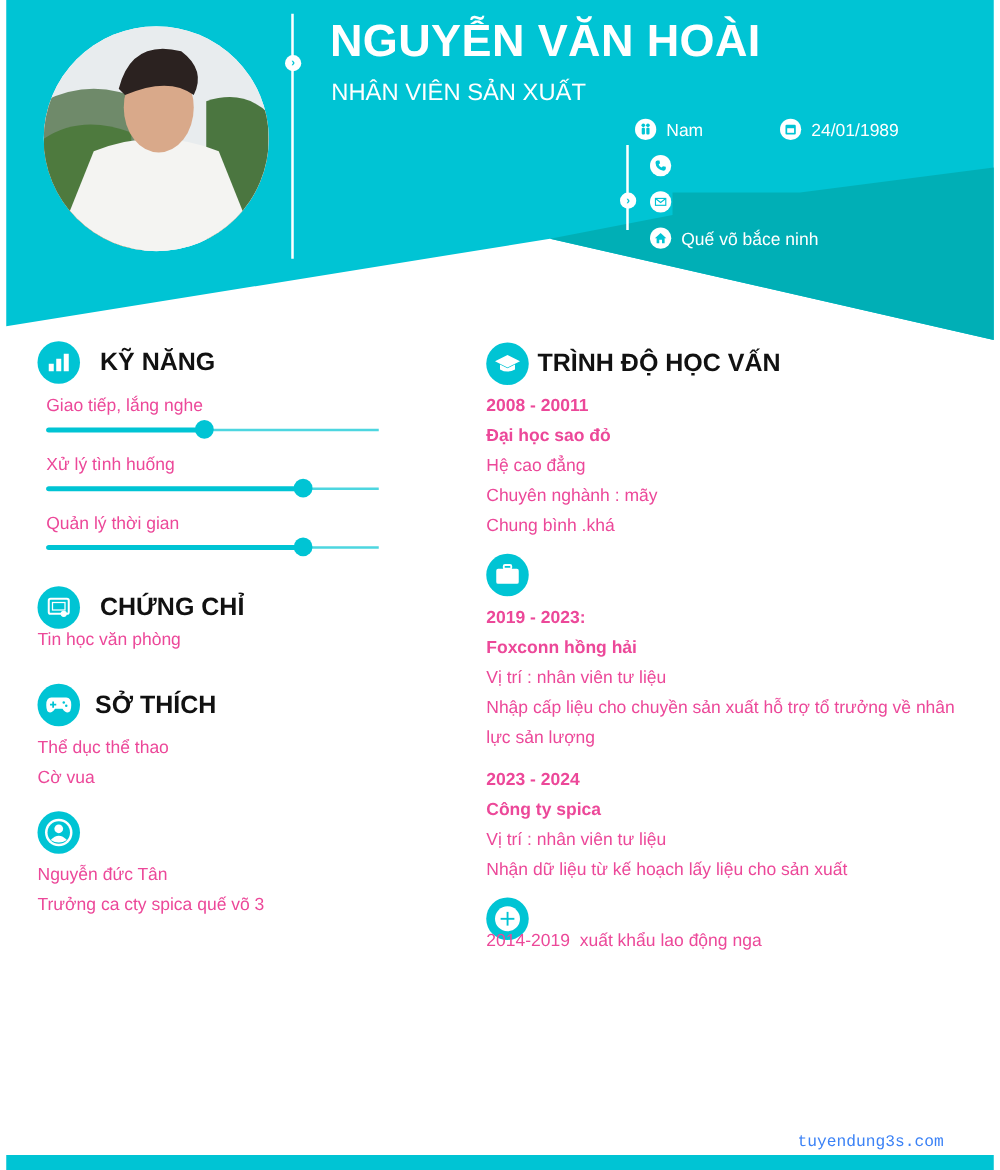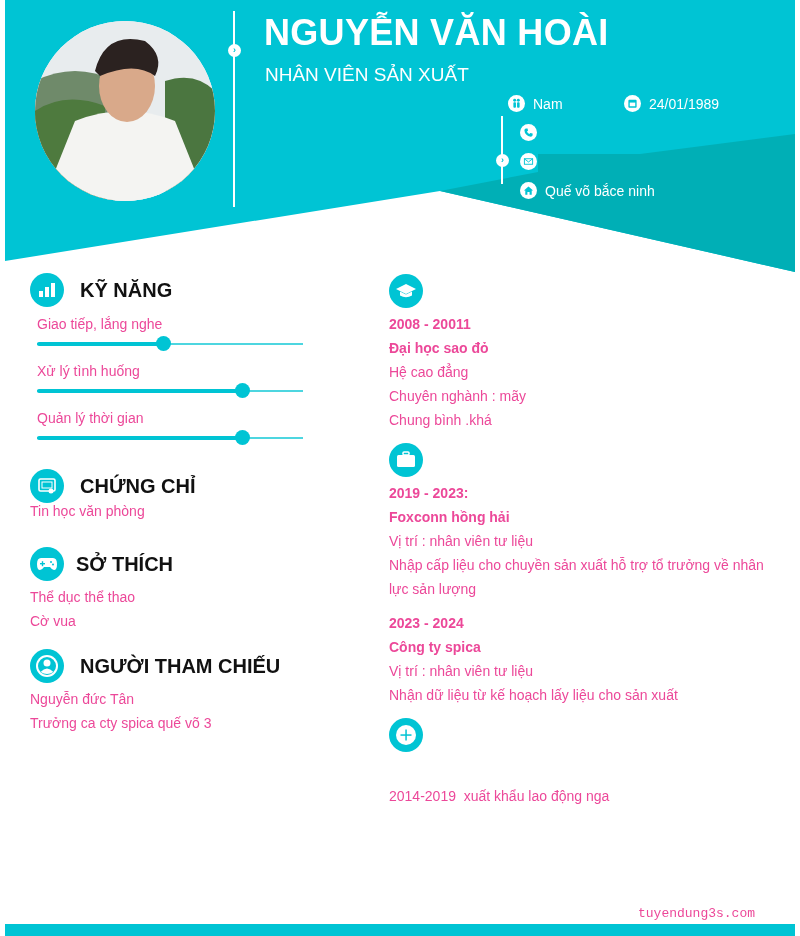--- a/index.html
+++ b/index.html
@@ -25,21 +25,21 @@
   .sec-head .ttl { font-size:20px; font-weight:bold; color:#111; white-space:nowrap; }
 
   .txt { position:absolute; font-size:14px; color:#ec4899; white-space:nowrap; }
   .txt.b { font-weight:bold; }
 
   .skill-track { position:absolute; height:2px; background:#4dd6e0; }
   .skill-fill { position:absolute; height:4px; background:#00c4d4; border-radius:2px; }
   .skill-knob { position:absolute; width:15px; height:15px; border-radius:50%; background:#00c4d4; }
 
   .footer-bar { position:absolute; left:5px; top:924px; width:790px; height:12px; background:#00c4d4; }
-  .watermark { position:absolute; left:638px; top:906px; font-family:"Liberation Mono", "DejaVu Sans Mono", monospace; font-size:13px; color:#ec4899; }
+  .watermark { position:absolute; left:638px; top:906px; font-family:"Liberation Mono", "DejaVu Sans Mono", monospace; font-size:13px; color:#3b82f6; }
 </style>
 </head>
 <body>
 
 <svg class="header-bg" viewBox="0 0 800 280" width="800" height="280">
   <polygon points="5,0 795,0 795,272 440,191 5,261" fill="#00c4d4"></polygon>
   <polygon points="440,191 538,172 538,154 640,154 795,134 795,272" fill="#00afb6"></polygon>
 </svg>
 
 <div class="photo">
@@ -164,32 +164,32 @@
 
 <div class="sec-head" style="left:30px; top:649px;">
   <span class="circ">
     <svg width="26" height="26" viewBox="0 0 26 26">
         <circle cx="13" cy="13" r="11" fill="#fff"></circle>
         <circle cx="13" cy="13" r="9" fill="#00c4d4"></circle>
         <circle cx="13" cy="10" r="3.5" fill="#fff"></circle>
         <path d="M6.5 19 Q13 12 19.5 19 Q13 23 6.5 19Z" fill="#fff"></path>
       </svg>
   </span>
-  <span class="ttl" style="margin-left:16px;">NGƯỜI THAM CHIẾU</span>
 </div>
 <div class="txt" style="left:30px; top:691px;">Nguyễn đức Tân</div>
 <div class="txt" style="left:30px; top:715px;">Trưởng ca cty spica quế võ 3</div>
 
 <div class="sec-head" style="left:389px; top:274px;">
   <span class="circ">
     <svg width="22" height="18" viewBox="0 0 22 18">
         <path d="M11 2 L21 7 L11 12 L1 7Z" fill="#fff"></path>
         <path d="M5 9.5 L5 13.5 Q11 17 17 13.5 L17 9.5 L11 12.5Z" fill="#fff"></path>
       </svg>
   </span>
+  <span class="ttl" style="margin-left:7px;">TRÌNH ĐỘ HỌC VẤN</span>
 </div>
 <div class="txt b" style="left:389px; top:316px;">2008 - 20011</div>
 <div class="txt b" style="left:389px; top:340px;">Đại học sao đỏ</div>
 <div class="txt" style="left:389px; top:364px;">Hệ cao đẳng</div>
 <div class="txt" style="left:389px; top:388px;">Chuyên nghành : mãy</div>
 <div class="txt" style="left:389px; top:412px;">Chung bình .khá</div>
 
 <div class="sec-head" style="left:389px; top:443px;">
   <span class="circ">
     <svg width="20" height="18" viewBox="0 0 20 18">
@@ -211,16 +211,16 @@
 
 <div class="sec-head" style="left:389px; top:718px;">
   <span class="circ">
     <svg width="26" height="26" viewBox="0 0 26 26">
         <circle cx="13" cy="13" r="10" fill="#fff"></circle>
         <rect x="7.5" y="12.3" width="11" height="1.5" fill="#00c4d4"></rect>
         <rect x="12.3" y="7.5" width="1.5" height="11" fill="#00c4d4"></rect>
       </svg>
   </span>
 </div>
-<div class="txt" style="left:389px; top:788px; white-space:pre;">2014-2019  xuất khẩu lao động nga</div>
+<div class="txt" style="left:389px; top:744px; white-space:pre;">2014-2019  xuất khẩu lao động nga</div>
 
 <div class="watermark">tuyendung3s.com</div>
 <div class="footer-bar"></div>
 
 </body></html>

